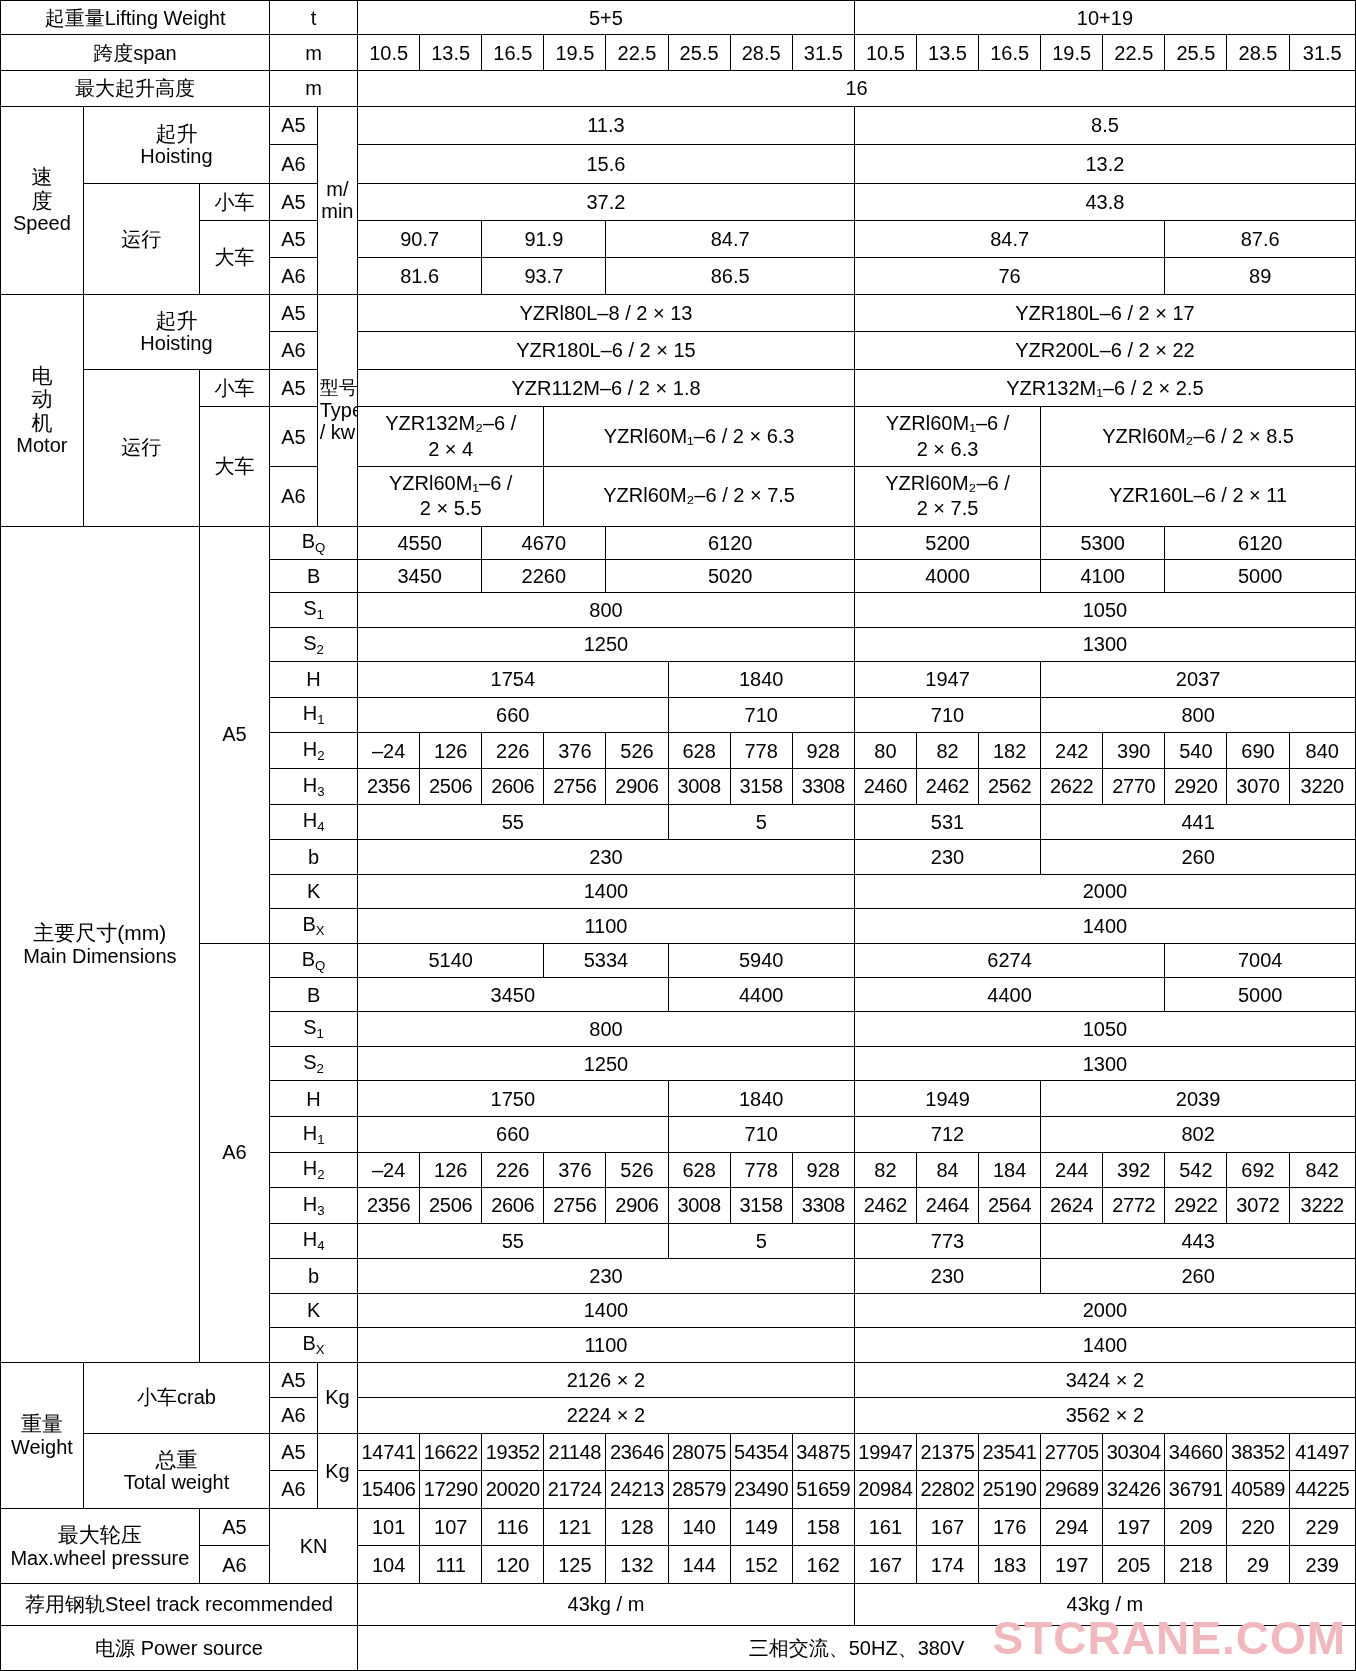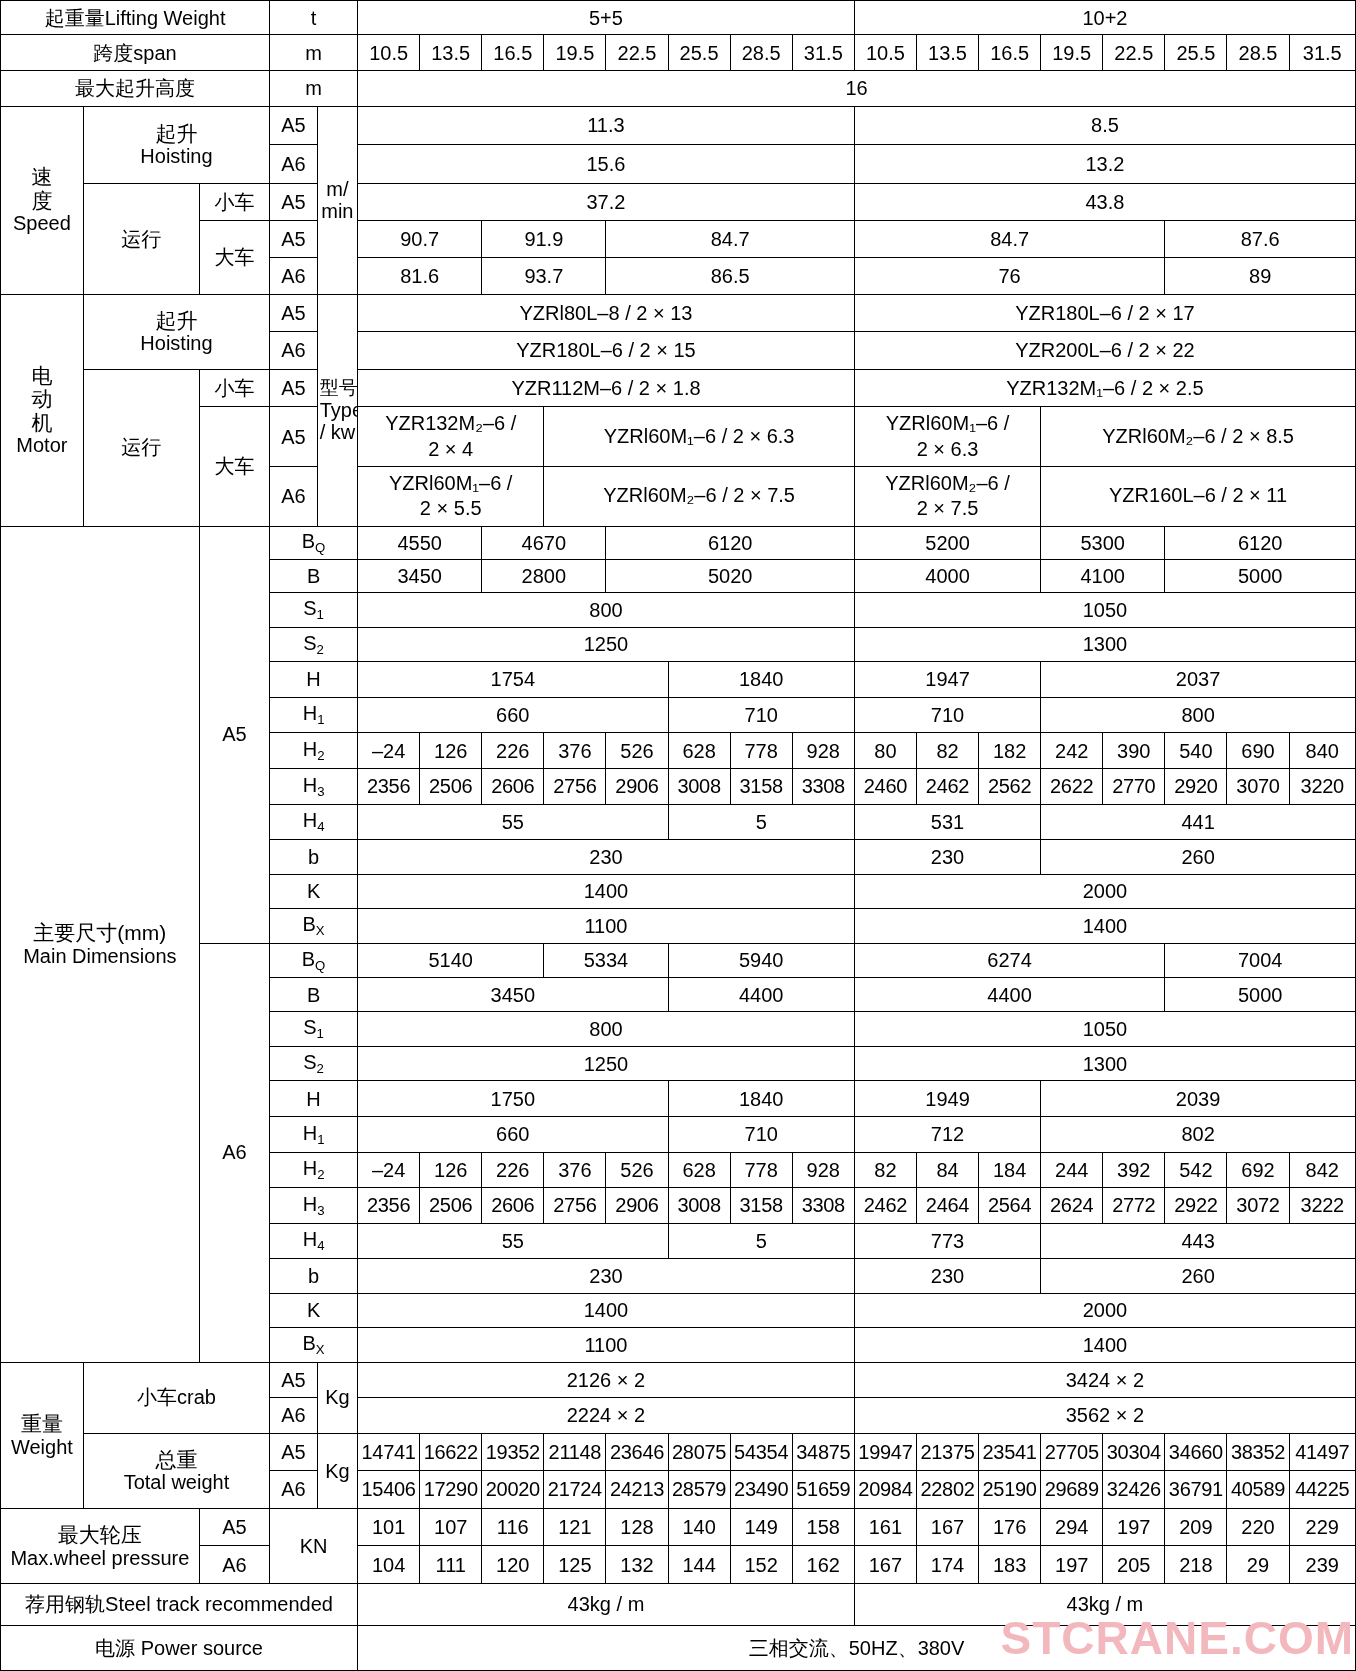--- a/index.html
+++ b/index.html
@@ -26,21 +26,21 @@
   td.motor{font-size:20px;}
   td.motor2{font-size:19px;line-height:1.25;}
   .two{display:block;line-height:1.28;}
   sub{font-size:0.66em;vertical-align:-0.28em;}
   .vert{font-size:21px;line-height:1.2;margin-top:44px;}
   .cn{font-size:21px;}
   .cnsm{font-size:19px;}
   td.thick-top{border-top-width:2.6px;}
   td.thick-bot{border-bottom-width:2.6px;}
   #watermark{
-    position:absolute;right:2px;bottom:6px;
+    position:absolute;right:10px;bottom:6px;
     font-size:46px;font-weight:bold;letter-spacing:1px;
     color:#f3b8bd;
     font-family:"Liberation Sans","DejaVu Sans",sans-serif;
     pointer-events:none;
     z-index:5;
   }
 </style>
 </head>
 <body>
 
@@ -69,21 +69,21 @@
     <col style="width:60px">
         <col style="width:60px">
         <col style="width:64px">
   </colgroup>
   <tbody>
 
   <tr style="height:33px">
     <td colspan="3" class="lbl">起重量Lifting Weight</td>
     <td colspan="2" class="unit">t</td>
     <td colspan="8" class="big">5+5</td>
-    <td colspan="8" class="big">10+2</td>
+    <td colspan="8" class="big">10+19</td>
   </tr>
 
   <tr style="height:34px">
     <td colspan="3" class="lbl">跨度span</td>
     <td colspan="2" class="unit">m</td>
     <td class="narrow">10.5</td>
     <td class="narrow">13.5</td>
     <td class="narrow">16.5</td>
     <td class="narrow">19.5</td>
     <td class="narrow">22.5</td>
@@ -240,21 +240,21 @@
     <td colspan="2" class="thick-top">4550</td>
     <td colspan="2" class="thick-top">4670</td>
     <td colspan="4" class="thick-top">6120</td>
     <td colspan="3" class="thick-top">5200</td>
     <td colspan="2" class="thick-top">5300</td>
     <td colspan="3" class="thick-top">6120</td>
   </tr>
   <tr style="height:32px">
     <td colspan="2" class="sym">B</td>
     <td colspan="2">3450</td>
-    <td colspan="2">2800</td>
+    <td colspan="2">2260</td>
     <td colspan="4">5020</td>
     <td colspan="3">4000</td>
     <td colspan="2">4100</td>
     <td colspan="3">5000</td>
   </tr>
   <tr style="height:33px">
     <td colspan="2" class="sym">S<sub>1</sub></td>
     <td colspan="8">800</td>
     <td colspan="8">1050</td>
   </tr>

